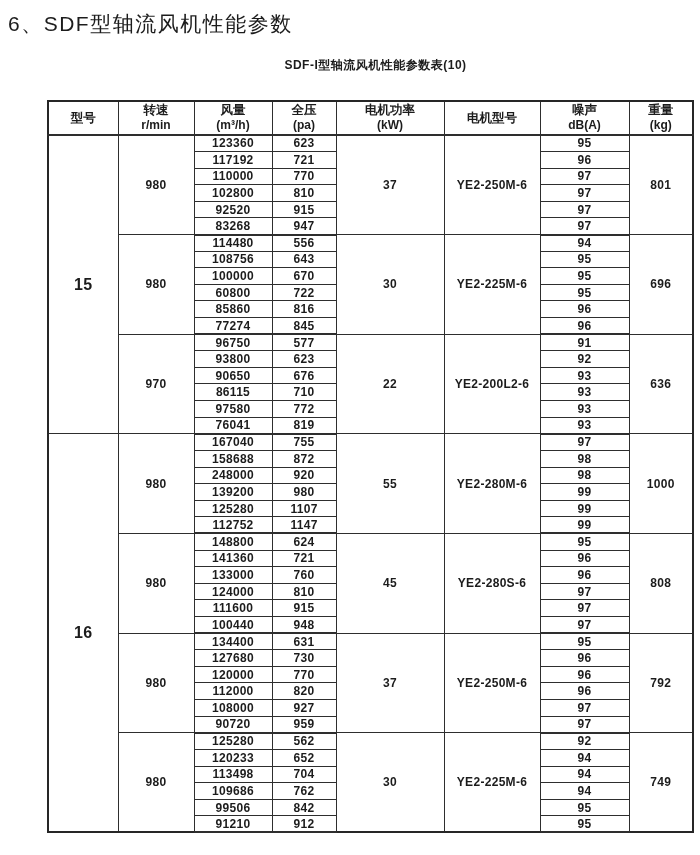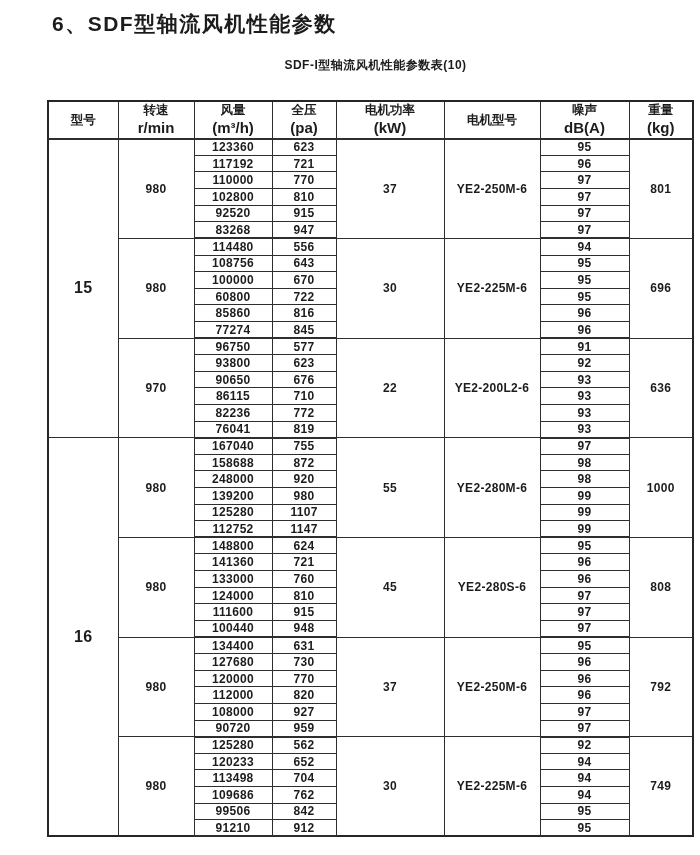--- a/index.html
+++ b/index.html
@@ -6,23 +6,22 @@
   html, body { background: #ffffff; }
   body {
     width: 700px; height: 855px;
     position: relative;
     font-family: "Liberation Sans", sans-serif;
     color: #1c1c1c;
     overflow: hidden;
   }
   .page-title {
     position: absolute; left: 8px; top: 10px;
-    font-size: 21px; font-weight: 700; letter-spacing: 1.5px;
+    font-size: 21px; font-weight: 400; letter-spacing: 1.5px;
     white-space: nowrap;
-    margin-left: 44px;
   }
   .table-title {
     position: absolute; left: 53px; top: 57px; width: 645px;
     text-align: center;
     font-size: 12px; font-weight: 700; letter-spacing: 0.5px;
     white-space: nowrap;
   }
   table.perf {
     position: absolute; left: 47px; top: 100px; width: 645px;
     border-collapse: collapse; table-layout: fixed;
@@ -32,21 +31,21 @@
     border: 1.5px solid #2e2e2e;
     text-align: center; vertical-align: middle;
     padding: 0;
     font-weight: 700;
   }
   .perf thead tr { height: 28px; }
   .perf thead th {
     border-bottom-width: 2.2px;
     font-size: 12.5px; line-height: 1.3;
   }
-  .perf thead th .hdr-sub { font-size: 15px; font-weight: 700; }
+  .perf thead th .hdr-sub { font-size: 12px; font-weight: 700; }
   .perf tbody tr { height: 16.62px; }
   .perf tbody td {
     font-size: 12px; line-height: 1;
     border-top-width: 1px; border-bottom-width: 1px;
     letter-spacing: 0.3px;
   }
   .perf tbody tr.g-end td { border-bottom-width: 2.2px; }
   .perf tbody td[data-name="model-cell"] { font-size: 16px; }
 </style>
 </head>
@@ -188,21 +187,21 @@
         <td data-name="airflow-cell">90650</td>
         <td data-name="pressure-cell">676</td>
         <td data-name="noise-cell">93</td>
       </tr>
       <tr data-name="table-row">
         <td data-name="airflow-cell">86115</td>
         <td data-name="pressure-cell">710</td>
         <td data-name="noise-cell">93</td>
       </tr>
       <tr data-name="table-row">
-        <td data-name="airflow-cell">82236</td>
+        <td data-name="airflow-cell">97580</td>
         <td data-name="pressure-cell">772</td>
         <td data-name="noise-cell">93</td>
       </tr>
       <tr data-name="table-row" class="g-end">
         <td data-name="airflow-cell">76041</td>
         <td data-name="pressure-cell">819</td>
         <td data-name="noise-cell">93</td>
       </tr>
       <tr data-name="table-row">
         <td rowspan="24" data-name="model-cell">16</td>

